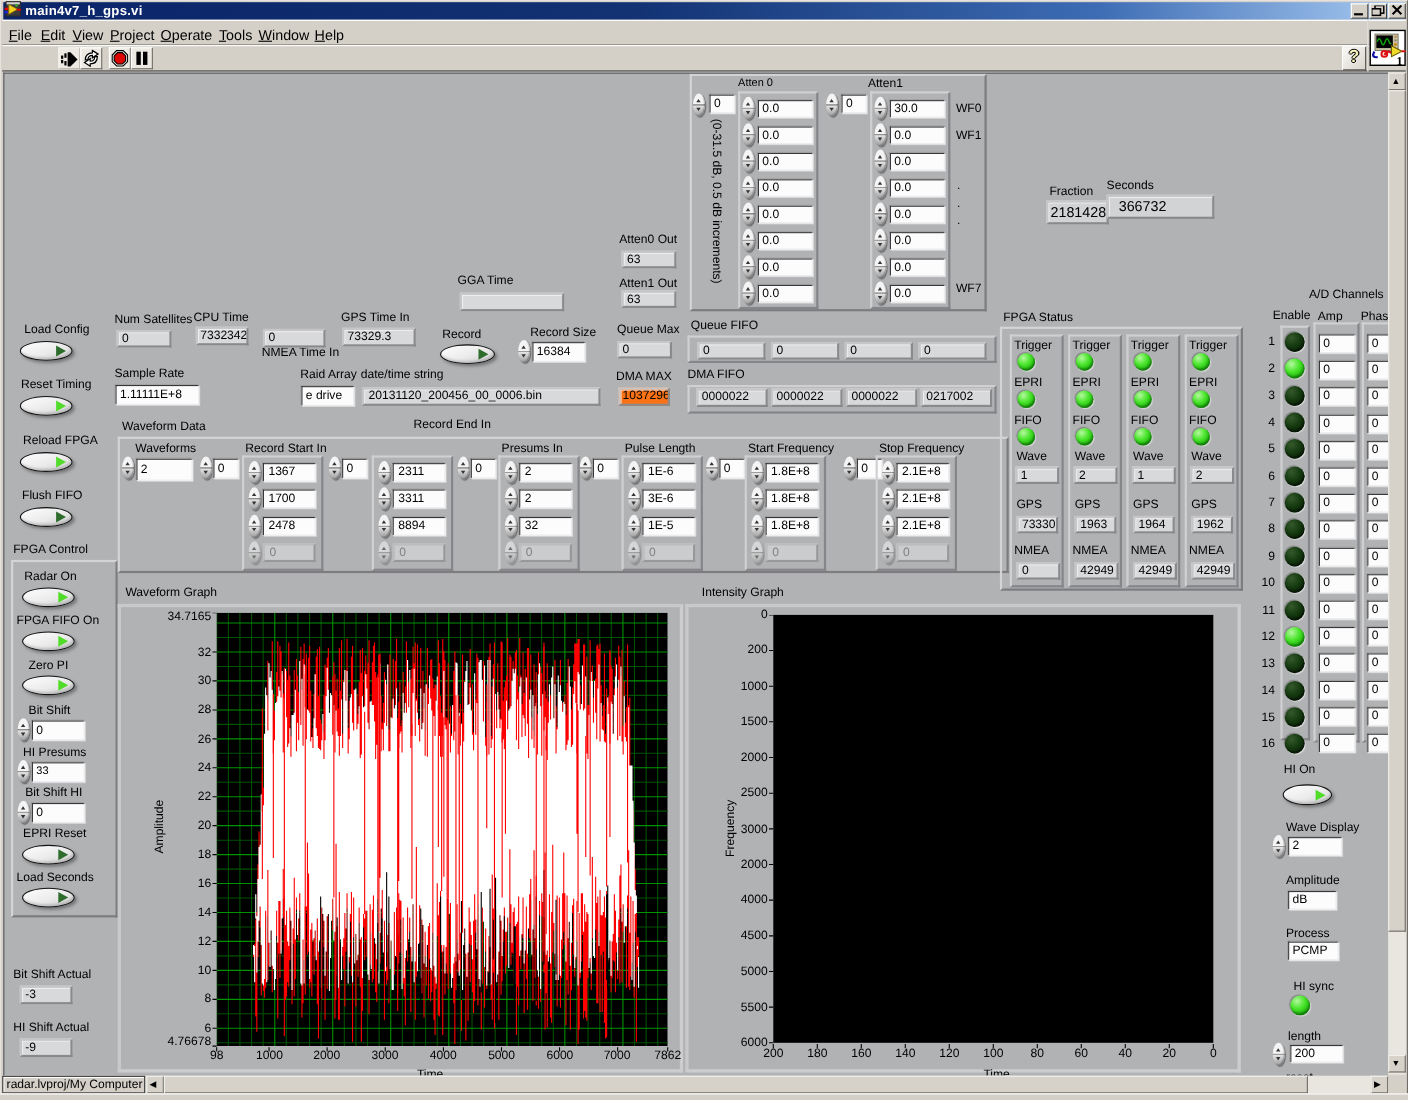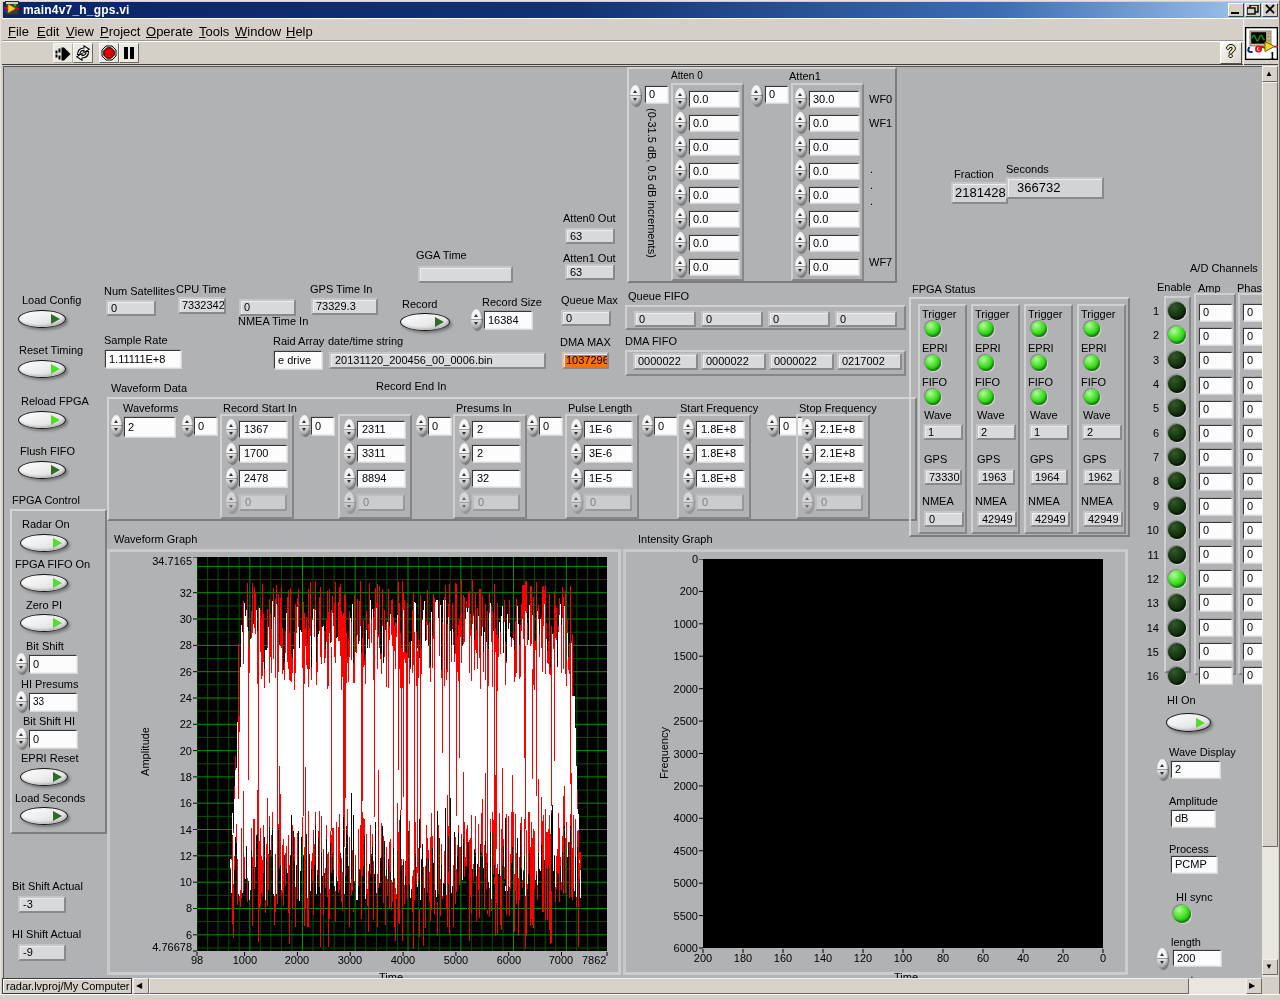--- a/index.html
+++ b/index.html
@@ -479,21 +479,21 @@
       <div class="L R" style="left:143px;top:555px;width:48px;font-size:11px;">34.7165</div>
       <div class="L R" style="left:143px;top:941px;width:48px;font-size:11px;">4.76678</div>
       <div class="L" style="left:171px;top:954px;width:50px;text-align:center;font-size:11px">98</div>
       <div class="L" style="left:219px;top:954px;width:50px;text-align:center;font-size:11px">1000</div>
       <div class="L" style="left:271px;top:954px;width:50px;text-align:center;font-size:11px">2000</div>
       <div class="L" style="left:324px;top:954px;width:50px;text-align:center;font-size:11px">3000</div>
       <div class="L" style="left:377px;top:954px;width:50px;text-align:center;font-size:11px">4000</div>
       <div class="L" style="left:430px;top:954px;width:50px;text-align:center;font-size:11px">5000</div>
       <div class="L" style="left:483px;top:954px;width:50px;text-align:center;font-size:11px">6000</div>
       <div class="L" style="left:535px;top:954px;width:50px;text-align:center;font-size:11px">7000</div>
-      <div class="L" style="left:581px;top:954px;width:50px;text-align:left;font-size:11px">7862</div>
+      <div class="L" style="left:581px;top:954px;width:50px;text-align:center;font-size:11px">7862</div>
       <div class="L" style="left:139px;top:726px;font-size:11px;writing-mode:vertical-rl;transform:rotate(180deg)">Amplitude</div>
       <div class="L" style="left:378px;top:971px;font-size:11px;color:#000000;">Time</div>
       <svg style="left:196px;top:556px" width="410" height="394" viewBox="0 0 410 394">
         <rect width="410" height="394" fill="#000"></rect>
         <path d="M0.0 0V394 M10.6 0V394 M21.1 0V394 M31.7 0V394 M42.2 0V394 M63.3 0V394 M73.8 0V394 M84.4 0V394 M94.9 0V394 M116.0 0V394 M126.6 0V394 M137.1 0V394 M147.7 0V394 M168.8 0V394 M179.4 0V394 M189.9 0V394 M200.5 0V394 M221.6 0V394 M232.1 0V394 M242.7 0V394 M253.2 0V394 M274.3 0V394 M284.9 0V394 M295.4 0V394 M306.0 0V394 M327.1 0V394 M337.6 0V394 M348.2 0V394 M358.7 0V394 M379.8 0V394 M390.4 0V394 M400.9 0V394 M0 22.6H410 M0 48.9H410 M0 75.2H410 M0 101.5H410 M0 127.8H410 M0 154.1H410 M0 180.4H410 M0 206.8H410 M0 233.1H410 M0 259.4H410 M0 285.7H410 M0 312.0H410 M0 338.3H410 M0 364.6H410 M0 390.9H410" stroke="#005200" stroke-width="1" fill="none"></path>
         <path d="M52.8 0V394 M105.5 0V394 M158.2 0V394 M211.0 0V394 M263.8 0V394 M316.5 0V394 M369.3 0V394 M0 9.4H410 M0 35.7H410 M0 62.0H410 M0 88.4H410 M0 114.7H410 M0 141.0H410 M0 167.3H410 M0 193.6H410 M0 219.9H410 M0 246.2H410 M0 272.5H410 M0 298.8H410 M0 325.2H410 M0 351.5H410 M0 377.8H410" stroke="#009300" stroke-width="1" fill="none"></path>
         <path d="M33.5 313V309 M34.5 304V301 M35.5 279V367 M36.5 272V381 M37.5 229V313 M38.5 199V260 M39.5 217V286 M40.5 202V348 M41.5 146V284 M42.5 159V344 M43.5 115V350 M44.5 114V341 M45.5 78V276 M46.5 44V334 M47.5 80V321 M48.5 100V270 M49.5 97V265 M50.5 26V345 M51.5 99V291 M52.5 89V269 M53.5 98V330 M54.5 54V294 M55.5 26V369 M56.5 108V310 M57.5 30V332 M58.5 35V307 M59.5 56V260 M60.5 74V277 M61.5 50V385 M62.5 96V352 M63.5 53V349 M64.5 61V336 M65.5 27V340 M66.5 57V316 M67.5 112V274 M68.5 113V356 M69.5 110V301 M70.5 52V349 M71.5 90V333 M72.5 42V270 M73.5 57V269 M74.5 72V298 M75.5 95V271 M76.5 31V276 M77.5 70V368 M78.5 42V355 M79.5 28V316 M80.5 48V300 M81.5 37V271 M82.5 96V311 M83.5 41V308 M84.5 30V341 M85.5 71V336 M86.5 113V349 M87.5 105V289 M88.5 74V329 M89.5 56V312 M90.5 40V270 M91.5 33V356 M92.5 76V387 M93.5 31V263 M94.5 97V363 M95.5 101V351 M96.5 109V265 M97.5 75V304 M98.5 47V370 M99.5 50V275 M100.5 41V342 M101.5 32V273 M102.5 108V333 M103.5 93V266 M104.5 79V259 M105.5 58V289 M106.5 92V270 M107.5 56V369 M108.5 71V352 M109.5 60V330 M110.5 87V370 M111.5 32V370 M112.5 71V262 M113.5 25V280 M114.5 110V312 M115.5 61V324 M116.5 93V358 M117.5 52V308 M118.5 24V269 M119.5 105V311 M120.5 80V318 M121.5 104V281 M122.5 40V330 M123.5 30V390 M124.5 70V295 M125.5 87V290 M126.5 81V358 M127.5 74V281 M128.5 92V331 M129.5 63V282 M130.5 34V340 M131.5 55V390 M132.5 32V362 M133.5 94V286 M134.5 53V316 M135.5 39V297 M136.5 56V313 M137.5 46V260 M138.5 25V365 M139.5 109V320 M140.5 93V291 M141.5 45V336 M142.5 30V333 M143.5 27V282 M144.5 54V345 M145.5 59V354 M146.5 56V260 M147.5 39V277 M148.5 70V319 M149.5 76V269 M150.5 100V278 M151.5 82V294 M152.5 54V370 M153.5 114V260 M154.5 65V338 M155.5 47V334 M156.5 106V355 M157.5 38V305 M158.5 108V268 M159.5 79V334 M160.5 42V297 M161.5 105V329 M162.5 44V270 M163.5 24V313 M164.5 96V362 M165.5 81V319 M166.5 63V309 M167.5 103V279 M168.5 98V310 M169.5 54V337 M170.5 113V349 M171.5 67V375 M172.5 26V304 M173.5 45V317 M174.5 63V270 M175.5 110V290 M176.5 60V363 M177.5 51V312 M178.5 31V263 M179.5 46V308 M180.5 27V370 M181.5 78V331 M182.5 29V262 M183.5 97V278 M184.5 96V300 M185.5 32V274 M186.5 107V346 M187.5 53V283 M188.5 87V368 M189.5 66V312 M190.5 107V339 M191.5 32V261 M192.5 69V351 M193.5 67V315 M194.5 43V353 M195.5 42V345 M196.5 60V291 M197.5 69V370 M198.5 65V384 M199.5 66V342 M200.5 100V294 M201.5 25V366 M202.5 46V367 M203.5 76V363 M204.5 91V309 M205.5 24V384 M206.5 35V305 M207.5 43V347 M208.5 95V319 M209.5 96V328 M210.5 98V342 M211.5 101V266 M212.5 85V328 M213.5 110V327 M214.5 86V324 M215.5 53V355 M216.5 35V392 M217.5 63V281 M218.5 51V297 M219.5 75V327 M220.5 100V326 M221.5 83V324 M222.5 113V380 M223.5 71V335 M224.5 91V296 M225.5 62V266 M226.5 89V389 M227.5 86V331 M228.5 93V371 M229.5 64V301 M230.5 33V336 M231.5 100V302 M232.5 65V345 M233.5 109V364 M234.5 70V353 M235.5 79V291 M236.5 37V279 M237.5 41V357 M238.5 61V266 M239.5 78V267 M240.5 88V379 M241.5 80V337 M242.5 44V262 M243.5 99V359 M244.5 113V308 M245.5 81V342 M246.5 98V317 M247.5 40V327 M248.5 28V275 M249.5 112V352 M250.5 67V370 M251.5 47V327 M252.5 27V378 M253.5 79V330 M254.5 89V270 M255.5 46V310 M256.5 75V370 M257.5 96V273 M258.5 26V347 M259.5 27V335 M260.5 80V299 M261.5 68V308 M262.5 76V328 M263.5 57V321 M264.5 23V289 M265.5 103V260 M266.5 38V282 M267.5 40V320 M268.5 108V309 M269.5 44V310 M270.5 111V333 M271.5 36V302 M272.5 34V384 M273.5 57V340 M274.5 72V357 M275.5 23V294 M276.5 57V324 M277.5 83V293 M278.5 36V296 M279.5 73V364 M280.5 51V296 M281.5 76V333 M282.5 32V361 M283.5 32V265 M284.5 86V296 M285.5 38V299 M286.5 95V261 M287.5 107V353 M288.5 47V284 M289.5 112V332 M290.5 68V357 M291.5 92V325 M292.5 36V360 M293.5 58V275 M294.5 49V354 M295.5 55V276 M296.5 84V317 M297.5 31V327 M298.5 71V379 M299.5 78V346 M300.5 46V377 M301.5 81V304 M302.5 69V313 M303.5 75V368 M304.5 84V373 M305.5 57V309 M306.5 114V289 M307.5 43V322 M308.5 85V289 M309.5 104V358 M310.5 76V311 M311.5 75V329 M312.5 43V359 M313.5 100V332 M314.5 82V306 M315.5 91V290 M316.5 75V302 M317.5 93V375 M318.5 64V334 M319.5 42V347 M320.5 61V271 M321.5 88V379 M322.5 88V343 M323.5 68V273 M324.5 47V311 M325.5 28V331 M326.5 28V315 M327.5 28V298 M328.5 24V392 M329.5 24V379 M330.5 66V332 M331.5 107V317 M332.5 84V293 M333.5 29V369 M334.5 29V362 M335.5 112V368 M336.5 40V371 M337.5 84V332 M338.5 84V296 M339.5 91V318 M340.5 67V343 M341.5 48V296 M342.5 77V261 M343.5 102V283 M344.5 60V288 M345.5 30V355 M346.5 29V355 M347.5 33V290 M348.5 28V363 M349.5 66V311 M350.5 94V363 M351.5 84V308 M352.5 37V373 M353.5 110V387 M354.5 69V386 M355.5 81V318 M356.5 76V311 M357.5 36V273 M358.5 48V345 M359.5 51V332 M360.5 115V316 M361.5 69V317 M362.5 41V345 M363.5 75V309 M364.5 68V333 M365.5 30V295 M366.5 40V337 M367.5 58V269 M368.5 34V336 M369.5 103V290 M370.5 62V266 M371.5 100V282 M372.5 86V341 M373.5 29V269 M374.5 84V340 M375.5 77V343 M376.5 158V331 M377.5 170V318 M378.5 180V300 M379.5 210V350 M380.5 233V290 M381.5 270V390 M382.5 295V322 M383.5 312V295" stroke="#ff0000" stroke-width="1" fill="none"></path>
         <path d="M33.5 311V302 M34.5 303V336 M35.5 278V256 M36.5 276V327 M37.5 242V299 M38.5 213V280 M39.5 211V267 M40.5 165V302 M41.5 181V337 M42.5 175V339 M43.5 110V333 M44.5 68V271 M45.5 75V336 M46.5 107V234 M47.5 46V300 M48.5 59V322 M49.5 53V289 M50.5 70V321 M51.5 128V324 M52.5 116V343 M53.5 82V333 M54.5 81V271 M55.5 76V300 M56.5 67V262 M57.5 71V262 M58.5 77V310 M59.5 53V278 M60.5 127V233 M61.5 78V260 M62.5 51V284 M63.5 95V271 M64.5 122V299 M65.5 119V303 M66.5 105V268 M67.5 131V280 M68.5 93V343 M69.5 93V287 M70.5 91V241 M71.5 70V297 M72.5 126V259 M73.5 100V293 M74.5 116V278 M75.5 44V255 M76.5 102V337 M77.5 60V339 M78.5 121V297 M79.5 47V337 M80.5 86V267 M81.5 115V267 M82.5 88V209 M83.5 89V237 M84.5 91V333 M85.5 117V288 M86.5 113V282 M87.5 123V298 M88.5 96V296 M89.5 56V289 M90.5 105V316 M91.5 112V278 M92.5 123V308 M93.5 124V298 M94.5 125V341 M95.5 116V268 M96.5 92V274 M97.5 133V280 M98.5 116V330 M99.5 76V308 M100.5 50V276 M101.5 70V274 M102.5 91V344 M103.5 73V314 M104.5 75V280 M105.5 111V260 M106.5 84V298 M107.5 127V290 M108.5 89V210 M109.5 108V285 M110.5 112V341 M111.5 130V254 M112.5 112V297 M113.5 79V334 M114.5 123V304 M115.5 63V296 M116.5 52V273 M117.5 80V287 M118.5 53V255 M119.5 128V337 M120.5 115V313 M121.5 77V274 M122.5 74V254 M123.5 100V336 M124.5 107V259 M125.5 70V319 M126.5 69V292 M127.5 106V316 M128.5 101V311 M129.5 85V268 M130.5 132V297 M131.5 129V295 M132.5 76V332 M133.5 86V274 M134.5 85V278 M135.5 56V271 M136.5 69V271 M137.5 100V329 M138.5 106V334 M139.5 81V265 M140.5 80V324 M141.5 84V270 M142.5 84V257 M143.5 99V296 M144.5 133V301 M145.5 120V315 M147.5 59V337 M148.5 46V291 M149.5 126V269 M150.5 106V252 M151.5 125V309 M152.5 100V280 M153.5 61V326 M154.5 103V309 M155.5 47V293 M156.5 126V282 M157.5 126V324 M158.5 95V298 M159.5 96V343 M160.5 78V343 M161.5 87V272 M162.5 84V312 M163.5 69V268 M164.5 112V292 M165.5 123V255 M166.5 110V261 M167.5 108V262 M168.5 127V342 M169.5 73V277 M170.5 91V332 M171.5 82V314 M172.5 91V307 M173.5 43V268 M174.5 86V297 M175.5 52V277 M176.5 123V304 M177.5 112V317 M178.5 73V265 M179.5 51V336 M180.5 112V317 M181.5 80V213 M182.5 91V326 M183.5 102V301 M184.5 117V266 M185.5 69V332 M186.5 106V279 M187.5 100V284 M188.5 73V319 M189.5 130V290 M190.5 65V322 M191.5 131V302 M192.5 83V285 M193.5 57V282 M194.5 78V323 M195.5 89V325 M197.5 94V321 M198.5 112V331 M199.5 80V337 M200.5 58V246 M201.5 89V275 M202.5 112V263 M203.5 131V253 M204.5 112V302 M205.5 131V308 M206.5 53V302 M207.5 102V328 M208.5 106V304 M210.5 98V260 M211.5 101V274 M212.5 127V264 M213.5 112V341 M214.5 84V332 M215.5 116V319 M216.5 108V313 M217.5 45V317 M218.5 46V265 M219.5 129V310 M220.5 91V330 M221.5 121V291 M222.5 101V339 M223.5 111V343 M224.5 117V302 M225.5 63V287 M226.5 53V310 M227.5 44V331 M228.5 84V309 M229.5 83V268 M230.5 68V281 M231.5 89V293 M232.5 111V315 M233.5 125V280 M234.5 55V256 M235.5 111V279 M236.5 82V306 M238.5 45V333 M239.5 43V340 M240.5 43V334 M241.5 61V268 M242.5 99V281 M243.5 48V322 M244.5 121V287 M245.5 130V339 M246.5 43V326 M247.5 129V294 M248.5 43V304 M249.5 123V338 M250.5 115V238 M251.5 60V269 M252.5 69V322 M253.5 74V270 M254.5 105V336 M255.5 72V329 M256.5 88V308 M257.5 105V275 M258.5 97V280 M259.5 118V312 M260.5 115V288 M261.5 124V268 M262.5 113V290 M263.5 80V290 M264.5 106V277 M265.5 89V323 M266.5 87V215 M267.5 85V265 M268.5 62V300 M269.5 51V272 M270.5 55V268 M271.5 51V338 M272.5 116V283 M273.5 79V281 M274.5 124V258 M275.5 67V312 M276.5 59V307 M277.5 113V292 M278.5 93V259 M279.5 96V319 M280.5 112V307 M281.5 59V267 M282.5 101V310 M283.5 132V287 M284.5 79V256 M285.5 70V242 M286.5 115V311 M287.5 75V288 M288.5 123V216 M289.5 85V296 M290.5 82V239 M291.5 129V325 M292.5 56V331 M293.5 46V262 M294.5 85V342 M295.5 130V255 M296.5 74V263 M297.5 107V277 M298.5 95V218 M299.5 125V311 M300.5 134V307 M301.5 100V317 M302.5 65V256 M303.5 97V319 M304.5 59V272 M305.5 49V211 M306.5 96V282 M307.5 65V310 M308.5 128V334 M309.5 106V257 M310.5 57V334 M311.5 72V259 M312.5 66V330 M313.5 80V297 M314.5 90V255 M315.5 81V218 M316.5 83V255 M317.5 125V317 M318.5 120V257 M319.5 116V296 M320.5 49V281 M321.5 67V321 M322.5 122V300 M323.5 120V266 M324.5 74V260 M325.5 62V323 M326.5 82V313 M327.5 128V262 M328.5 54V339 M329.5 56V273 M330.5 88V327 M331.5 83V255 M332.5 48V255 M333.5 89V290 M334.5 87V265 M335.5 58V281 M336.5 128V272 M337.5 133V274 M338.5 93V323 M339.5 62V314 M340.5 54V328 M341.5 62V222 M342.5 100V312 M343.5 62V314 M344.5 91V240 M345.5 115V264 M346.5 69V258 M347.5 47V303 M348.5 117V252 M349.5 82V275 M350.5 106V275 M351.5 107V272 M352.5 117V258 M353.5 118V277 M354.5 92V253 M355.5 77V316 M356.5 92V314 M357.5 119V298 M358.5 81V330 M359.5 83V299 M360.5 110V292 M361.5 75V256 M362.5 58V271 M363.5 47V300 M364.5 116V325 M365.5 61V279 M366.5 112V239 M367.5 49V229 M368.5 117V281 M369.5 129V265 M370.5 76V300 M371.5 113V285 M372.5 117V285 M373.5 108V257 M374.5 86V216 M375.5 139V291 M376.5 139V258 M377.5 139V334 M378.5 171V262 M379.5 209V340 M380.5 252V274 M381.5 273V257 M382.5 303V306 M383.5 313V341" stroke="#ffffff" stroke-width="1" fill="none"></path>
         <path d="M290.5 272V353 M248.5 251V337 M154.5 236V322 M297.5 234V320 M109.5 277V376 M308.5 261V329 M146.5 282V326 M185.5 269V354 M271.5 285V349 M156.5 258V351 M203.5 258V372 M290.5 258V342 M240.5 254V345 M253.5 241V373 M164.5 279V330 M354.5 256V334 M270.5 285V358 M355.5 248V342 M222.5 262V352 M261.5 276V350 M94.5 258V363 M251.5 279V315" stroke="#000000" stroke-width="1" fill="none"></path>
         <path d="M259.5 109V259 M147.5 38V290 M339.5 25V239 M210.5 46V260 M165.5 91V244 M245.5 65V196 M106.5 45V259 M297.5 27V308 M327.5 83V201 M204.5 99V253 M290.5 54V306 M252.5 52V336 M61.5 72V268 M262.5 62V201 M217.5 75V343 M41.5 87V242 M223.5 38V291 M177.5 101V260 M299.5 112V292 M373.5 77V227 M357.5 34V204 M164.5 96V347 M80.5 56V347 M134.5 90V274 M335.5 112V222 M206.5 95V240 M201.5 84V213 M148.5 37V241 M51.5 74V223 M328.5 89V272 M220.5 94V316 M354.5 85V249" stroke="#ff0000" stroke-width="1" fill="none"></path>

